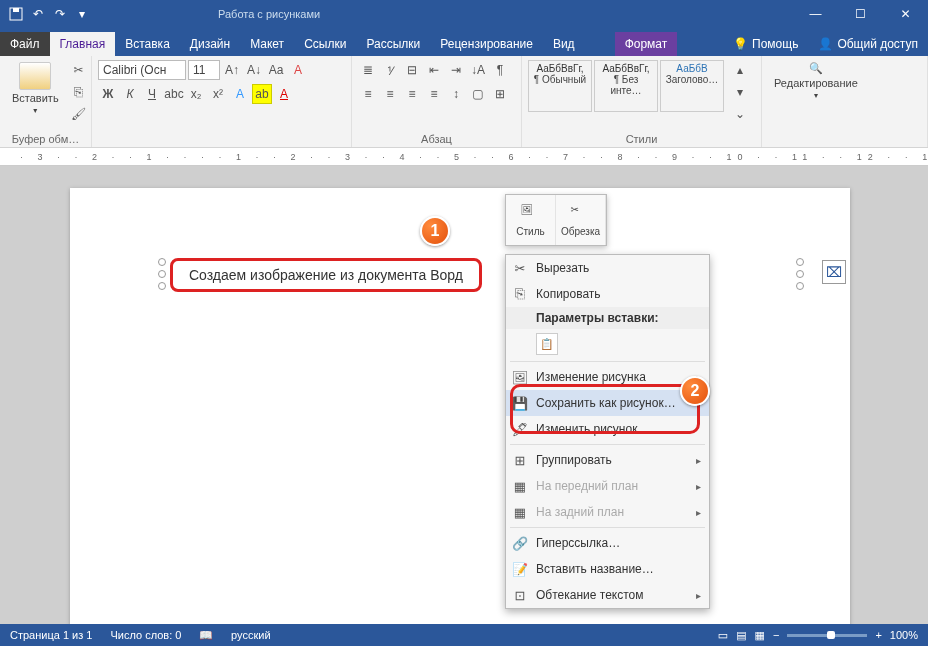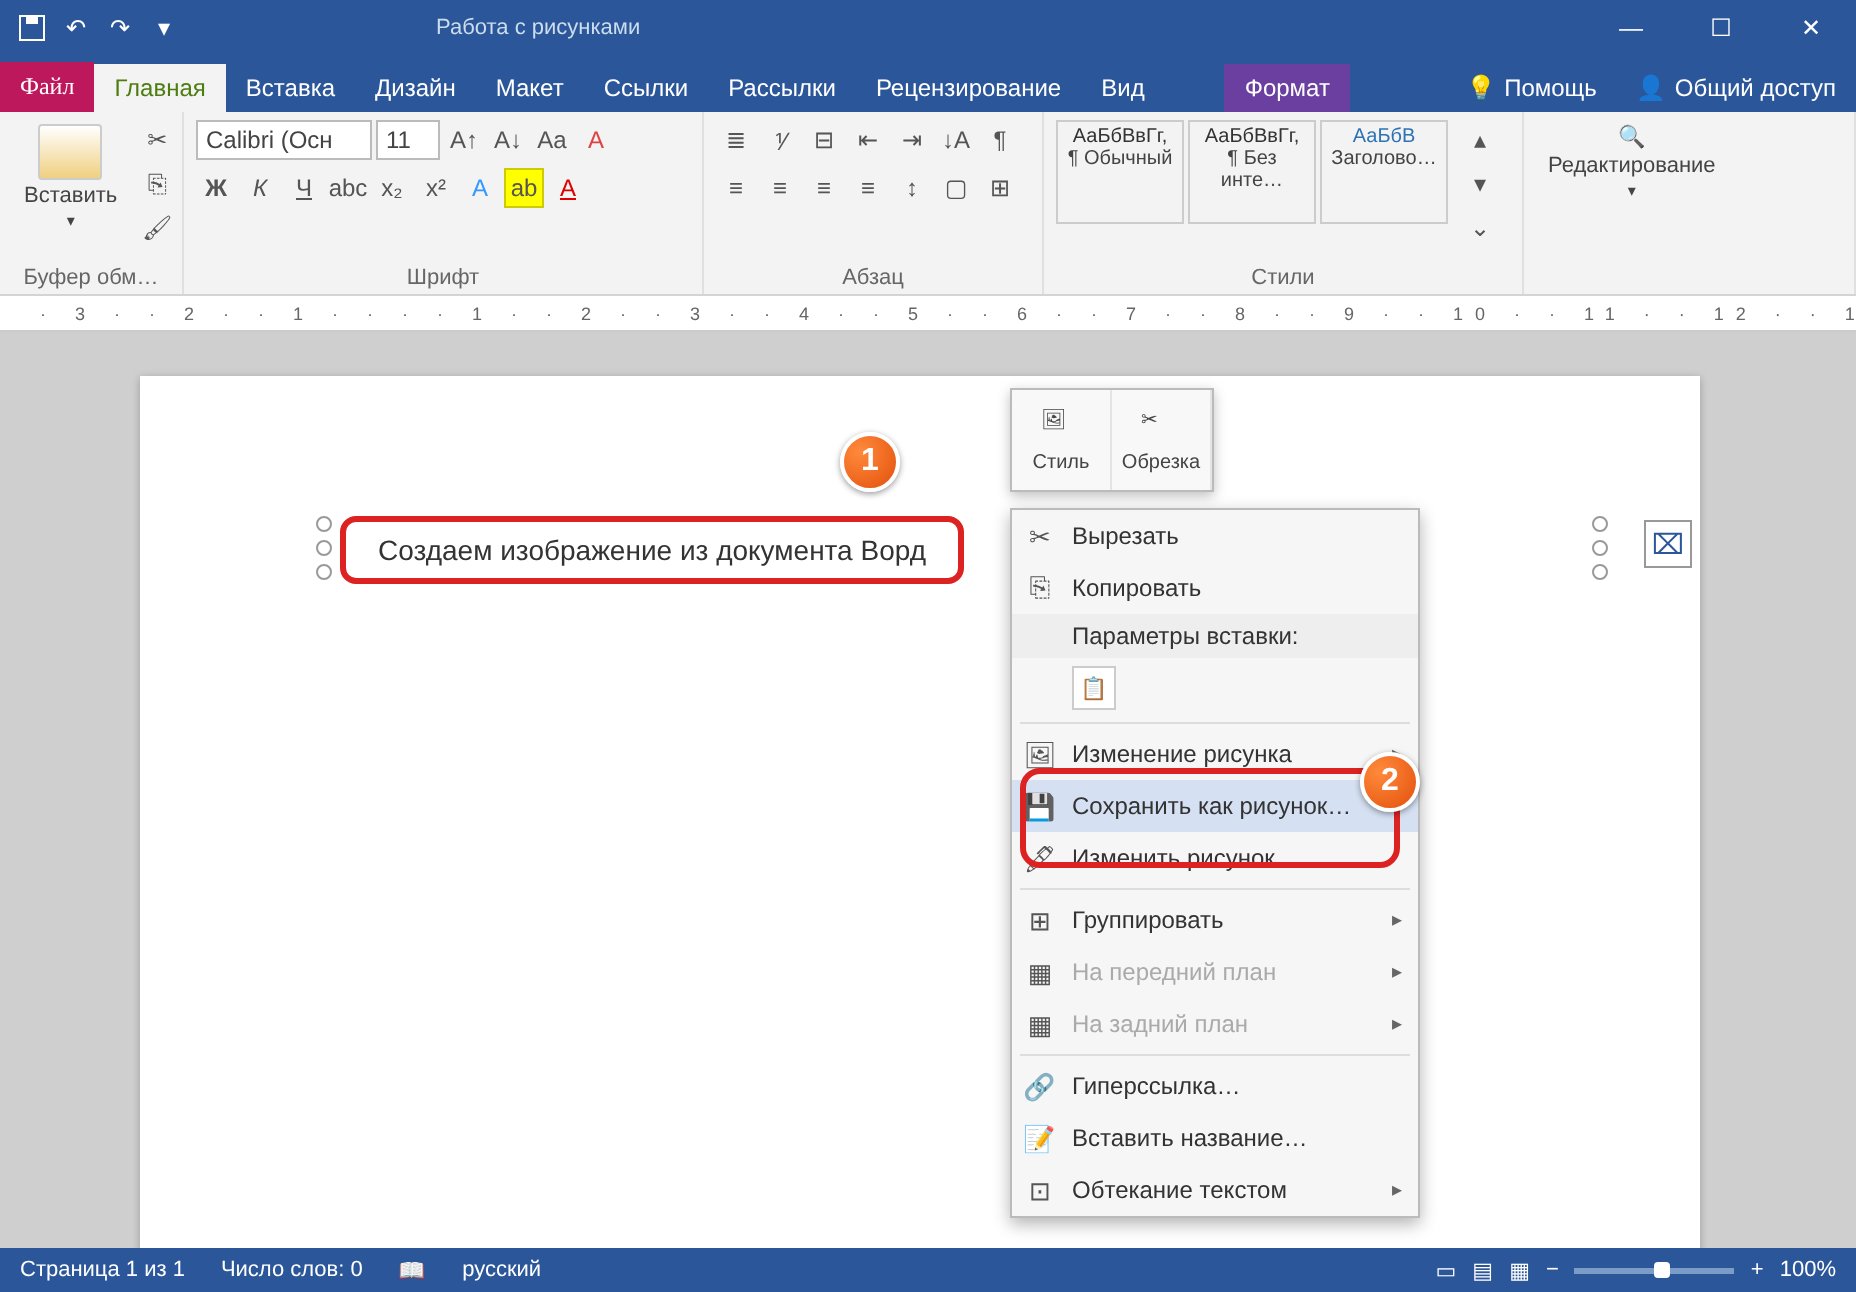--- a/index.html
+++ b/index.html
@@ -8,22 +8,22 @@
 .titlebar { height: 28px; background: #2b579a; color: #fff; display: flex; align-items: center; font-size: 12px; }
 .titlebar .qat { display: flex; align-items: center; gap: 6px; padding: 0 8px; }
 .titlebar .qat .ic { width: 16px; height: 16px; display: flex; align-items: center; justify-content: center; }
 .titlebar .title { flex: 0 0 auto; margin-left: 160px; }
 .titlebar .ctx { margin-left: 120px; color: #cde; font-size: 11px; }
 .titlebar .winbtns { margin-left: auto; display: flex; }
 .titlebar .winbtns div { width: 45px; height: 28px; display: flex; align-items: center; justify-content: center; font-size: 12px; }
 
 .tabs { height: 28px; background: #2b579a; display: flex; align-items: flex-end; color: #fff; font-size: 12px; }
 .tabs .tab { padding: 5px 10px; cursor: pointer; }
-.tabs .tab.file { background: #be185d; font-family: Liberation Serif, serif; }
-.tabs .tab.active { background: #f3f3f3; color: #4d7c0f; }
+.tabs .tab.file { background: #404040; }
+.tabs .tab.active { background: #f3f3f3; color: #4c1d95; }
 .tabs .tab.ctx { background: #6b3fa0; color: #fff; margin-left: 30px; }
 .tabs .spacer { flex: 1; }
 .tabs .help { padding: 5px 10px; display: flex; align-items: center; gap: 4px; }
 
 .ribbon { height: 92px; background: #f3f3f3; border-bottom: 1px solid #d4d4d4; display: flex; font-size: 11px; color: #444; }
 .group { border-right: 1px solid #e0e0e0; padding: 4px 6px 2px 6px; display: flex; flex-direction: column; }
 .group .body { flex: 1; display: flex; align-items: flex-start; gap: 4px; }
 .group .label { text-align: center; font-size: 11px; color: #666; padding-top: 2px; }
 .bigbtn { display: flex; flex-direction: column; align-items: center; gap: 2px; padding: 2px 6px; font-size: 11px; }
 .bigbtn .ic { width: 32px; height: 28px; background: #fff; border: 1px solid #ccc; border-radius: 2px; }
@@ -52,21 +52,21 @@
 .mini-toolbar { position: absolute; left: 505px; top: 28px; background: #f8f8f8; border: 1px solid #bbb; box-shadow: 0 2px 6px rgba(0,0,0,.25); display: flex; }
 .mini-toolbar .mtb { width: 50px; height: 50px; display: flex; flex-direction: column; align-items: center; justify-content: center; font-size: 10px; color: #444; border-right: 1px solid #e4e4e4; }
 .mini-toolbar .mtb .ic { width: 20px; height: 20px; margin-bottom: 2px; }
 
 .ctxmenu { position: absolute; left: 505px; top: 88px; width: 205px; background: #f6f6f6; border: 1px solid #bbb; box-shadow: 0 3px 8px rgba(0,0,0,.3); font-size: 12px; color: #333; }
 .ctxmenu .mi { display: flex; align-items: center; height: 26px; padding: 0 8px 0 30px; position: relative; }
 .ctxmenu .mi .ic { position: absolute; left: 6px; width: 16px; height: 16px; display: flex; align-items: center; justify-content: center; font-size: 13px; color: #555; }
 .ctxmenu .mi.disabled { color: #aaa; }
 .ctxmenu .mi.hover { background: #d5e1f2; }
 .ctxmenu .mi .arrow { margin-left: auto; color: #666; font-size: 10px; }
-.ctxmenu .header { font-weight: 400; background: #eee; padding: 4px 8px 4px 30px; font-size: 12px; }
+.ctxmenu .header { font-weight: 700; background: #eee; padding: 4px 8px 4px 30px; font-size: 12px; }
 .ctxmenu .pasteopt { padding: 4px 8px 4px 30px; }
 .ctxmenu .pasteopt .po { width: 22px; height: 22px; border: 1px solid #ccc; display: inline-flex; align-items: center; justify-content: center; font-size: 11px; background: #fff; }
 .ctxmenu .sep { height: 1px; background: #ddd; margin: 2px 4px; }
 
 .highlight-box { position: absolute; border: 3px solid #d22; border-radius: 10px; pointer-events: none; }
 .badge { position: absolute; width: 30px; height: 30px; border-radius: 50%; background: radial-gradient(circle at 30% 30%, #ff8a3c, #e3500b); color: #fff; font-weight: bold; display: flex; align-items: center; justify-content: center; font-size: 16px; box-shadow: 0 1px 3px rgba(0,0,0,.4); border: 2px solid #fff; }
 
 .statusbar { position: absolute; bottom: 0; left: 0; right: 0; height: 22px; background: #2b579a; color: #fff; font-size: 11px; display: flex; align-items: center; padding: 0 10px; gap: 18px; justify-content: flex-end; }
 .statusbar .spacer { flex: 1; }
 .statusbar .viewbtns { display: flex; gap: 8px; align-items: center; }
@@ -160,21 +160,20 @@
         <div class="minibtn">abc</div>
         <div class="minibtn">x₂</div>
         <div class="minibtn">x²</div>
         <div class="minibtn" style="color:#39f">A</div>
         <div class="minibtn" style="background:#ff0;border:1px solid #cc0">ab</div>
         <div class="minibtn" style="color:#d00">
             <u>A</u>
           </div>
       </div>
     </div>
-    <div class="label">Шрифт</div>
   </div>
 
   <div class="group" style="width:170px">
     <div class="body col" style="gap:4px">
       <div class="fontrow">
         <div class="minibtn">≣</div>
         <div class="minibtn">⅟</div>
         <div class="minibtn">⊟</div>
         <div class="minibtn">⇤</div>
         <div class="minibtn">⇥</div>

